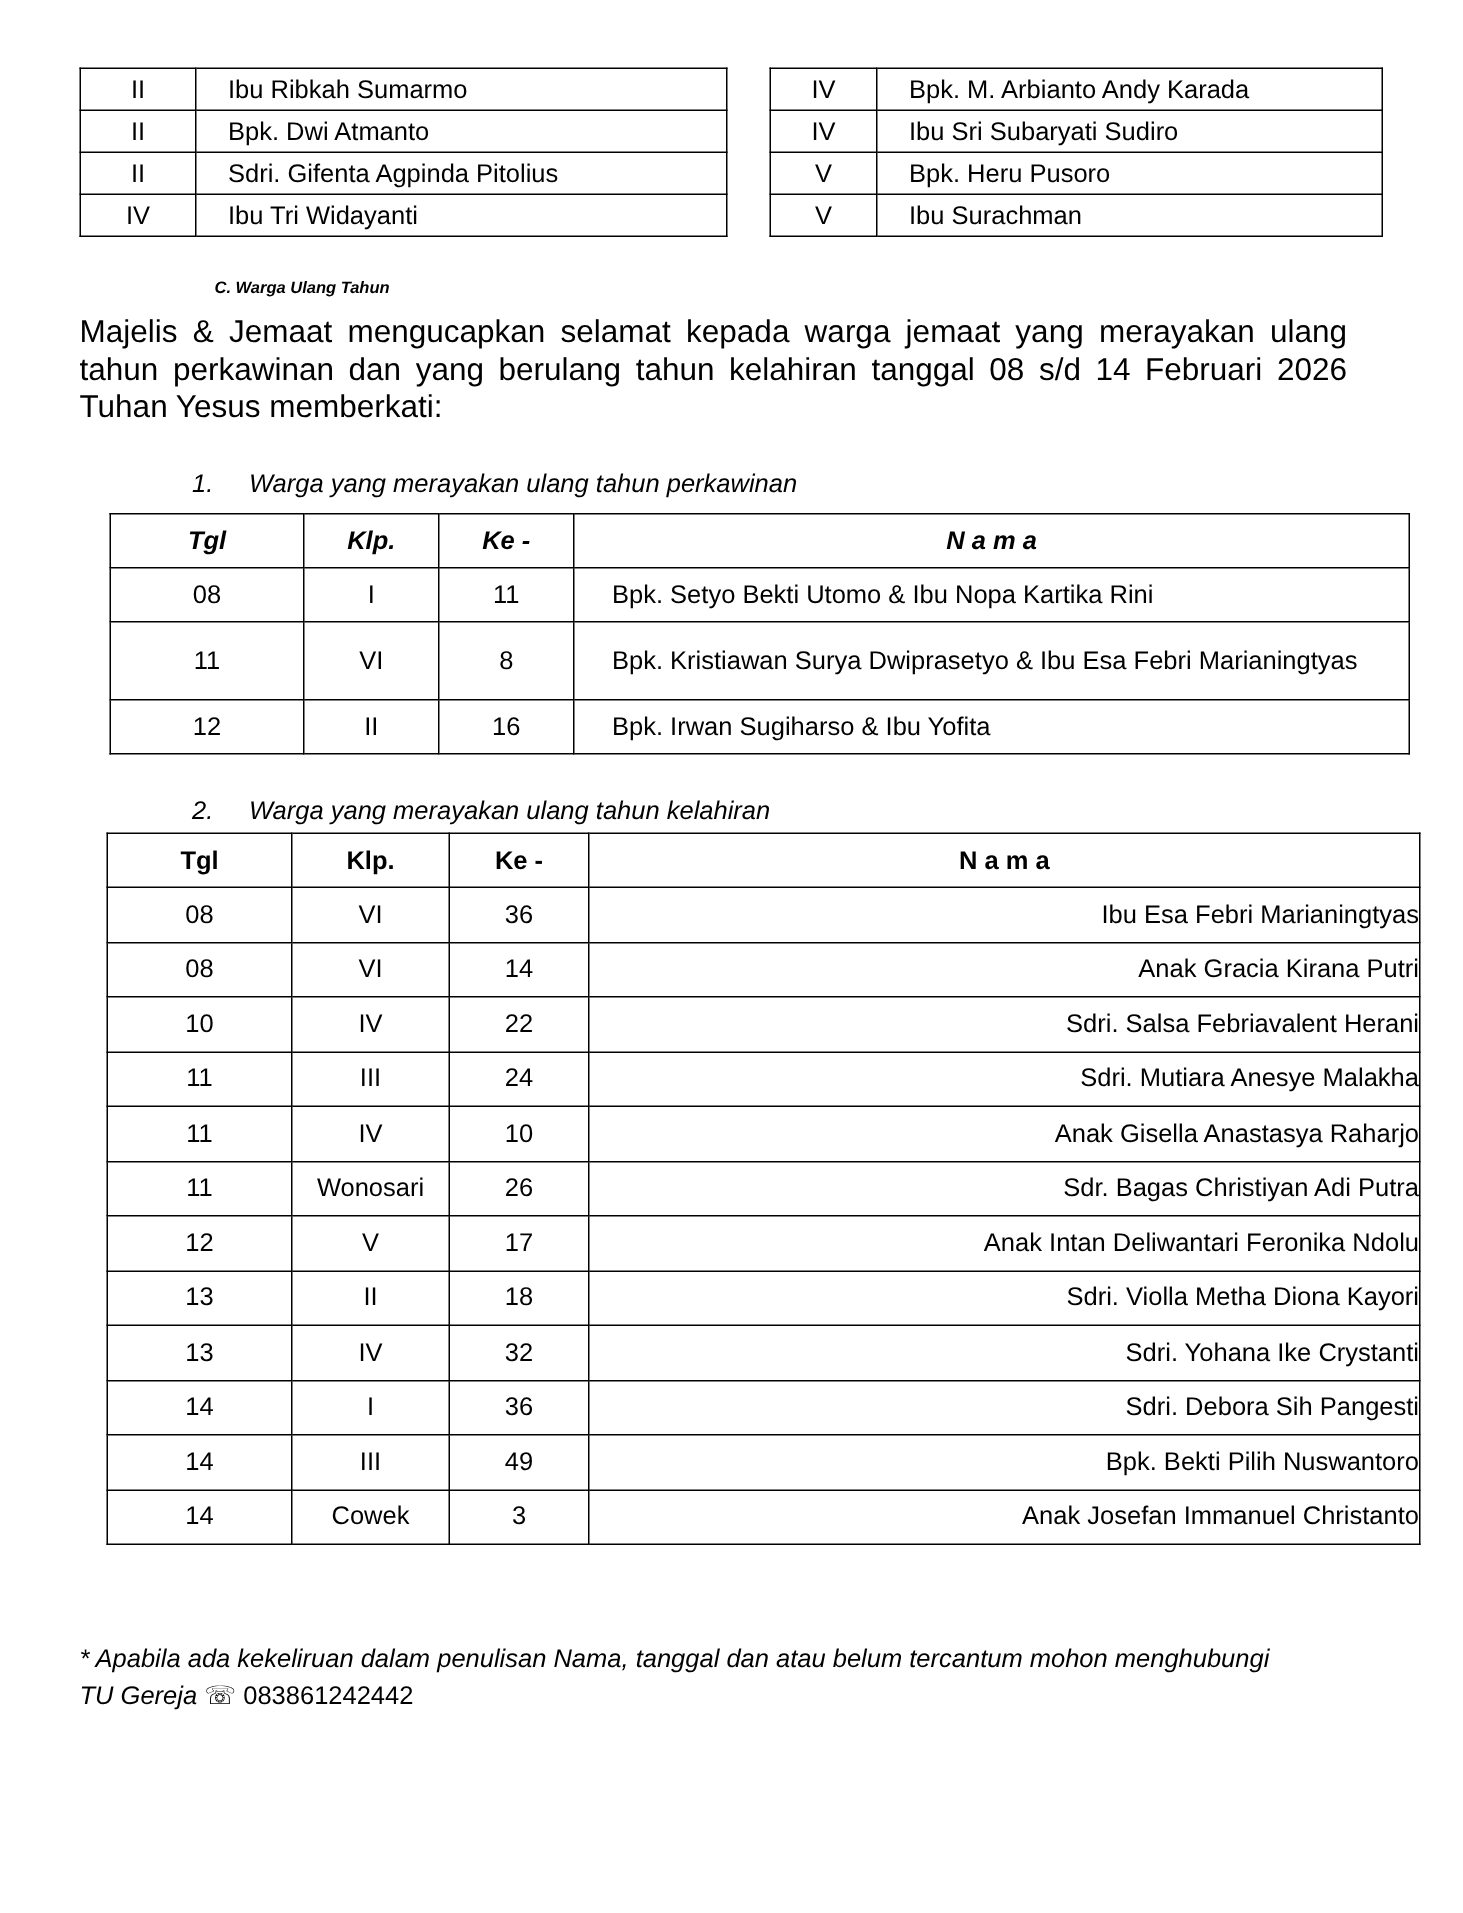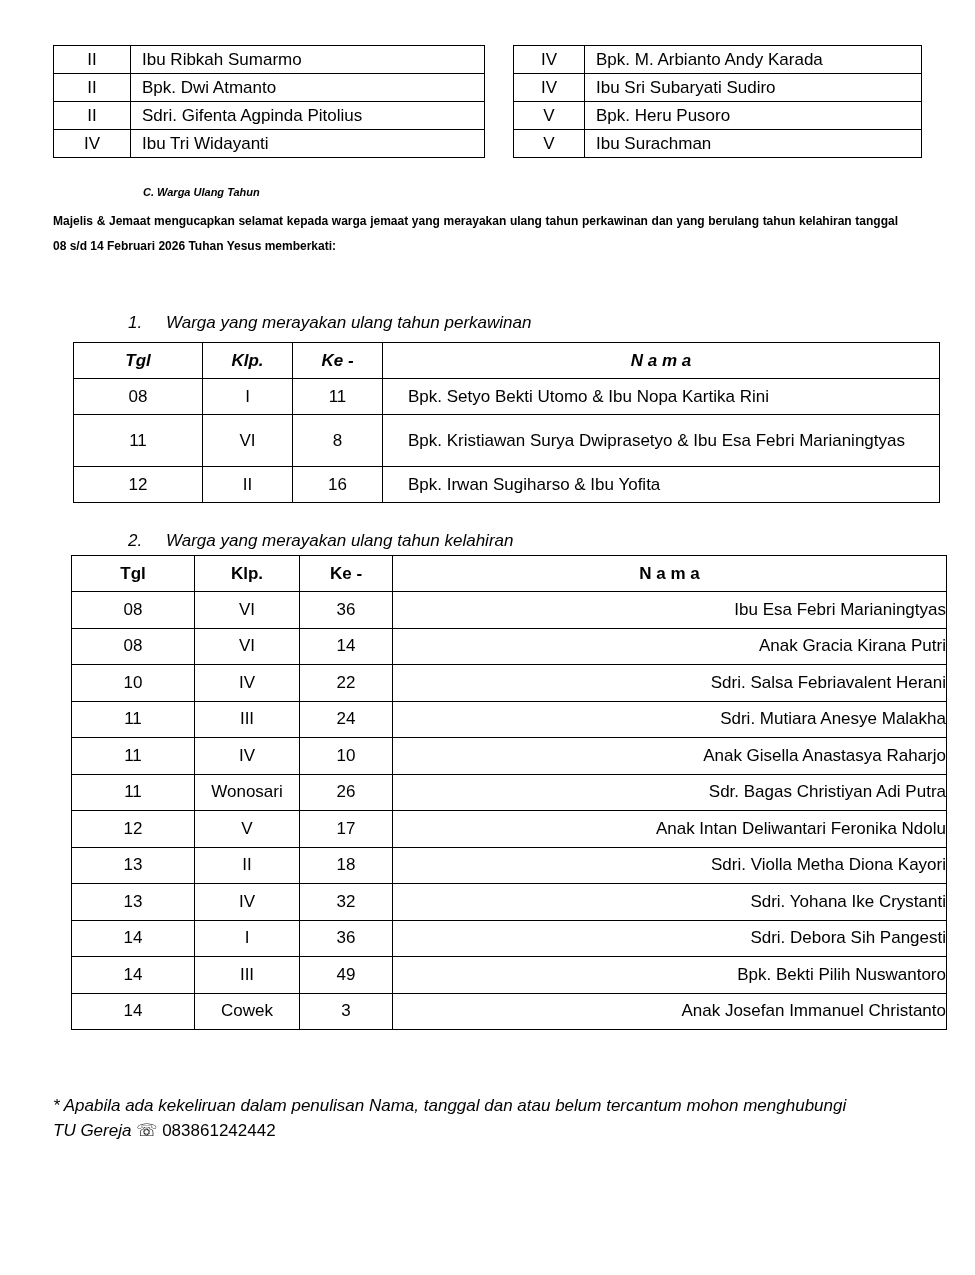--- a/index.html
+++ b/index.html
@@ -8,25 +8,25 @@
     font-family: "Liberation Sans", sans-serif; color: #000; font-size: 17px;
   }
   .abs { position: absolute; }
   table { border-collapse: collapse; }
   td, th { border: 1px solid #000; padding: 0; font-weight: normal; }
 
   
   .top-table { font-size: 17px; }
   .top-table td { height: 27px; }
   .top-table td.grp { text-align: center; }
-  .top-table td.nm { padding-left: 11px; text-align: left; }
+  .top-table td.nm { padding-left: 21px; text-align: left; }
 
   .section-title { font-style: italic; font-weight: bold; font-size: 11px; }
   .para {
-    text-align: justify; text-align-last: left; line-height: 25px; font-size: 12px; font-weight: bold;
+    text-align: justify; text-align-last: left; line-height: 25px; font-size: 21px;
   }
   .sub-title { font-style: italic; font-weight: normal; font-size: 17px; }
   .sub-title .num { display: inline-block; width: 38px; }
 
   .t1 th { font-style: italic; font-weight: bold; height: 35px; font-size: 17px; }
   .t1 td { text-align: center; font-size: 17px; }
   .t1 td.nm { text-align: left; padding-left: 25px; line-height: 26px; }
 
   .t2 th { font-weight: bold; height: 35px; font-size: 17px; }
   .t2 td { text-align: center; height: 35.5px; font-size: 17px; }

